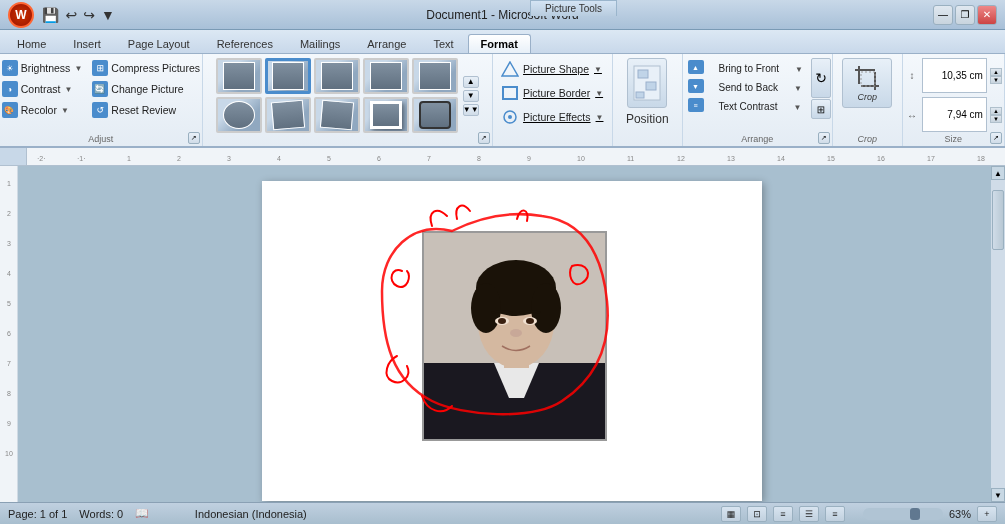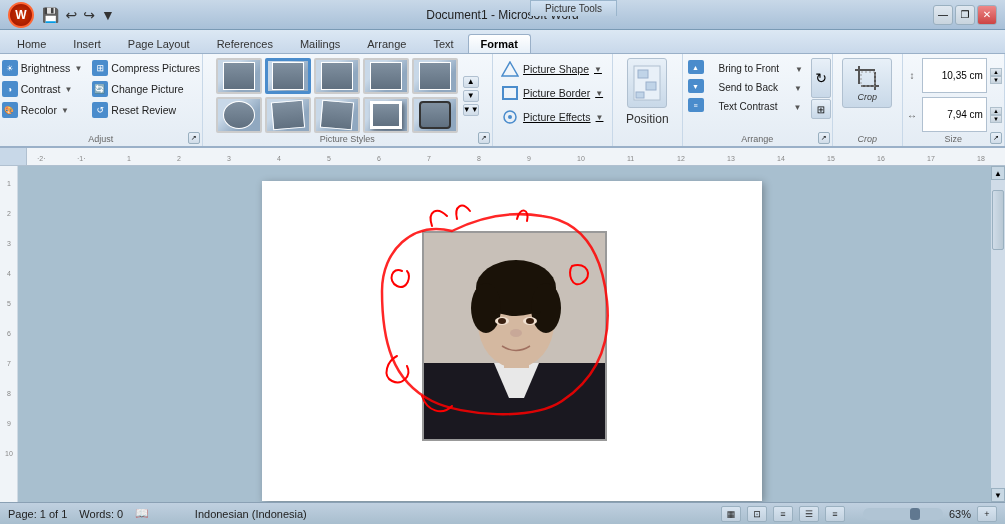--- a/index.html
+++ b/index.html
@@ -430,21 +430,20 @@
               </div>
             </div>
         </div>
       </div>
       <div class="scroll-arrows">
         <div class="sa">▲</div>
         <div class="sa">▼</div>
         <div class="sa">▼▼</div>
       </div>
     </div>
-    <div class="ribbon-group-label">Picture Styles</div>
     <div class="group-expand">↗</div>
   </div>
 
   <div class="ribbon-group picture-options-group">
     <div class="po-buttons">
       <button class="po-btn">
         <div class="po-icon">
           <svg width="18" height="16" viewBox="0 0 18 16">
               <polygon points="9,1 17,15 1,15" fill="none" stroke="#4a8ccc" stroke-width="1.5"></polygon>
             </svg>

